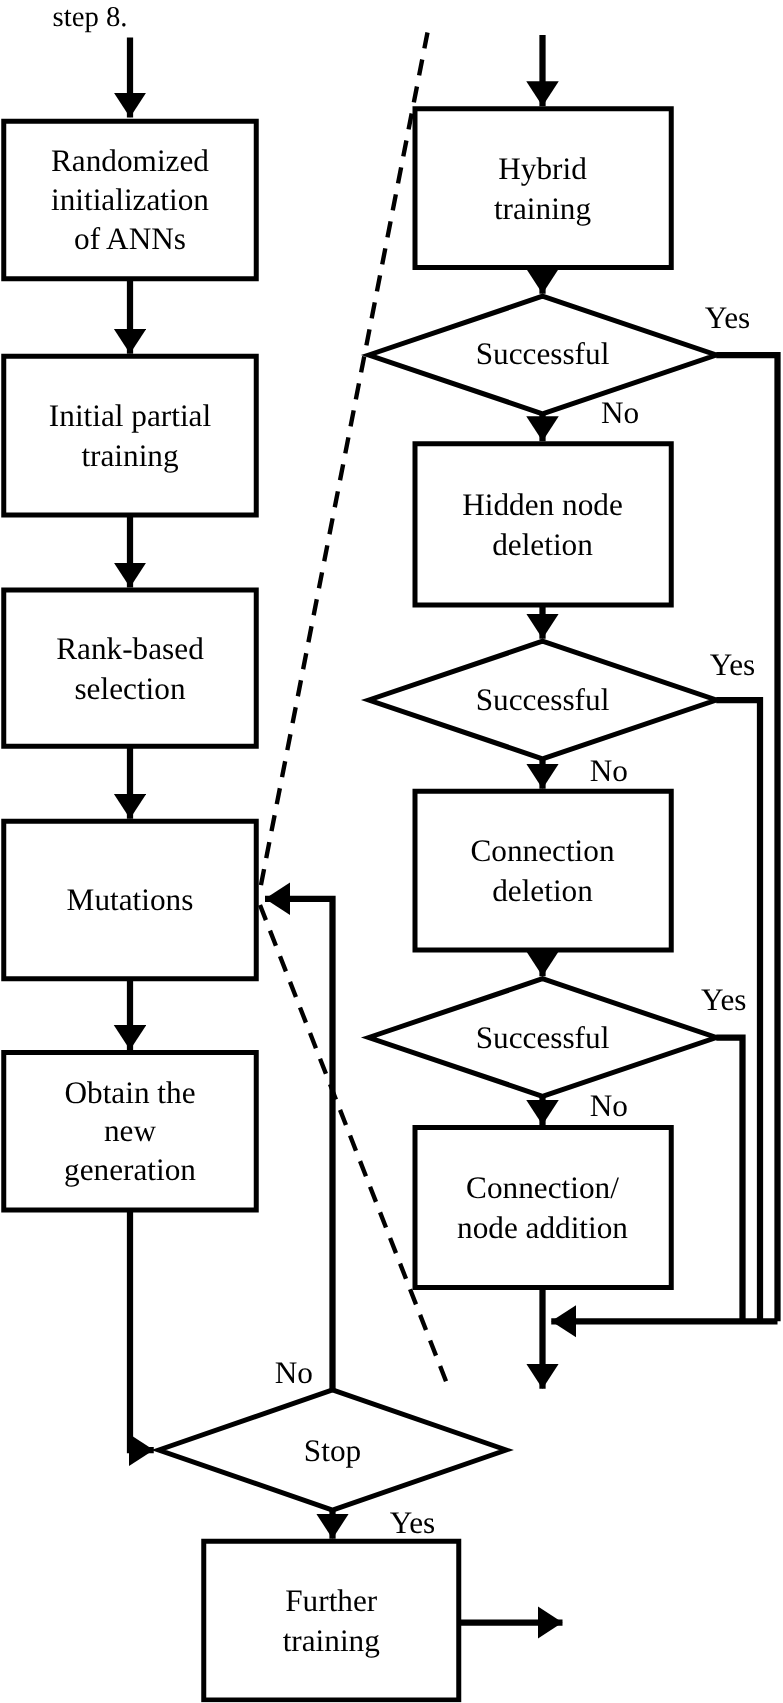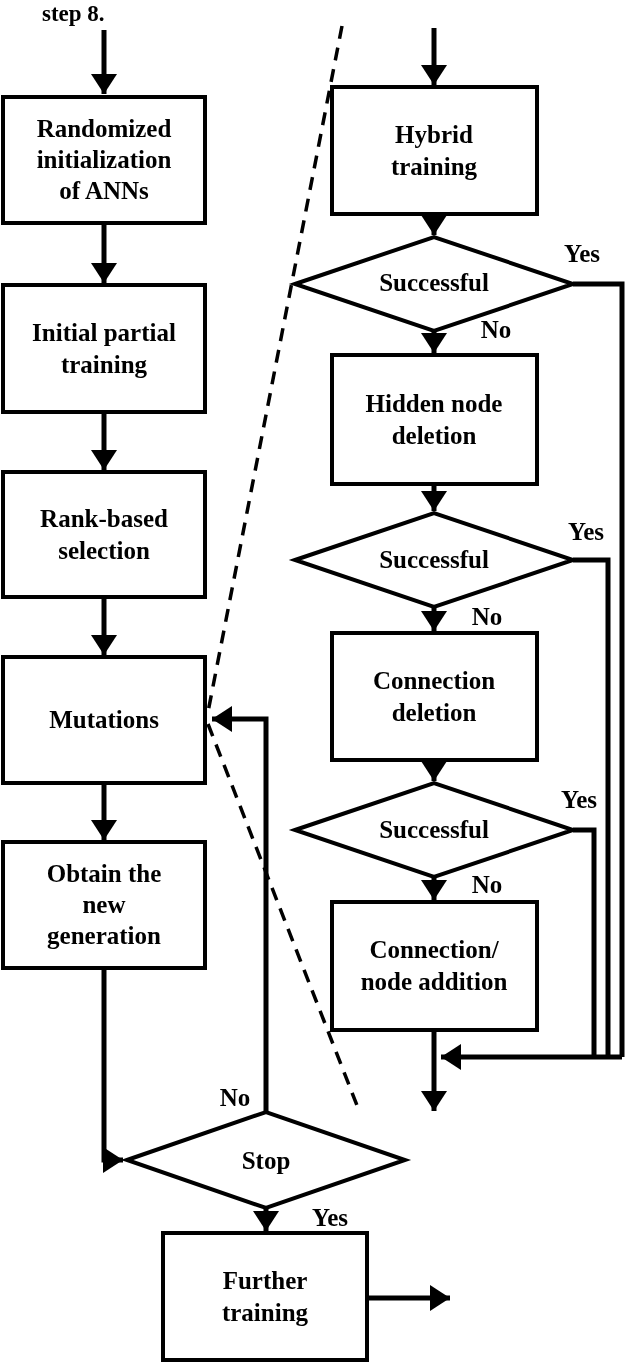--- a/index.html
+++ b/index.html
@@ -1,16 +1,16 @@
 <!DOCTYPE html>
 <html><head>
 <meta charset="utf-8">
 <style>
   html,body{margin:0;padding:0;background:#ffffff;}
-  #figure{position:relative;width:626px;height:1362px;background:#ffffff;overflow:hidden;font-weight:bold;}
+  #figure{position:relative;width:626px;height:1362px;background:#ffffff;overflow:hidden;}
   svg{display:block;}
   text{font-family:"Liberation Serif","DejaVu Serif",serif;fill:#000000;font-size:25px;}
   text.mid{text-anchor:middle;}
   text.cap{font-size:23px;}
   .box{fill:#ffffff;stroke:#000000;stroke-width:4;}
   .diamond{fill:#ffffff;stroke:#000000;stroke-width:4;}
   .conn{fill:none;stroke:#000000;stroke-width:5;}
   .dashed{fill:none;stroke:#000000;stroke-width:3.5;stroke-dasharray:13 9;}
 </style>
 </head>

